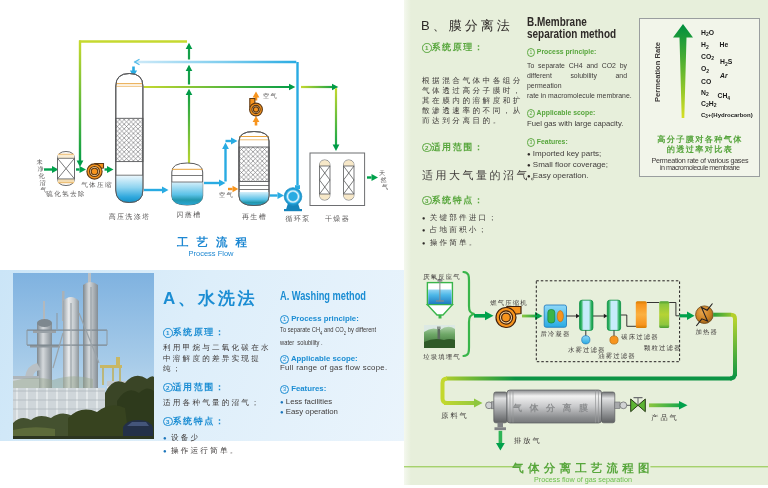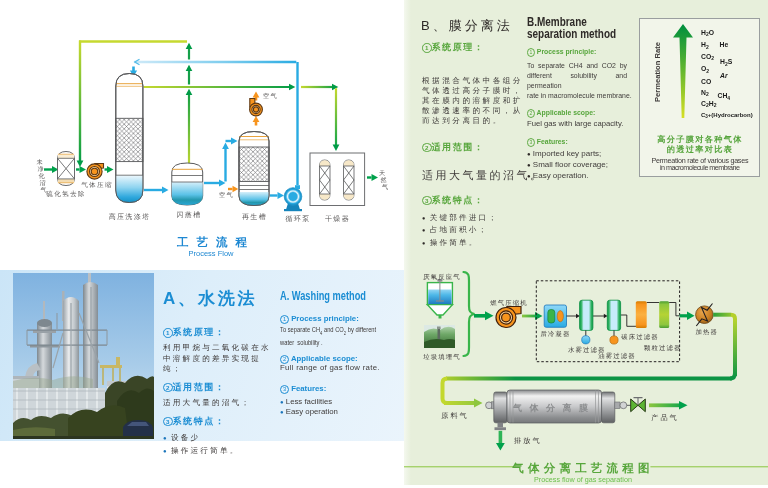--- a/index.html
+++ b/index.html
@@ -276,31 +276,31 @@
 
 <path d="M110,154 Q114,147 125,147 Q138,147 140,155 L140,163 L110,163 Z" fill="#233048"></path>
 <path d="M114,153 L136,153 L133,149 L119,149 Z" fill="#44557a"></path>
 </svg>
 
 <div class="abs" style="left:163px;top:287px;width:130px;color:#1b8dd3">
 <div style="font-size:17px;font-weight:bold;letter-spacing:2.8px">A、水洗法</div>
 <div style="font-size:9px;font-weight:bold;margin-top:16px;letter-spacing:1.6px"><span class="ck" style="width:7.5px;height:7.5px;font-size:6.2px;line-height:7.5px;letter-spacing:0">1</span>系统原理：</div>
 <div style="font-size:7.6px;color:#3f3b3a;margin-top:4px;line-height:10.6px;width:117px;letter-spacing:2.2px">利用甲烷与二氧化碳在水中溶解度的差异实现提纯；</div>
 <div style="font-size:9px;font-weight:bold;margin-top:6px;letter-spacing:1.6px"><span class="ck" style="width:7.5px;height:7.5px;font-size:6.2px;line-height:7.5px;letter-spacing:0">2</span>适用范围：</div>
-<div style="font-size:7.6px;color:#3f3b3a;margin-top:4px;letter-spacing:2.2px;white-space:nowrap">适用大气量的沼气；</div>
+<div style="font-size:7.6px;color:#3f3b3a;margin-top:4px;letter-spacing:2.2px;white-space:nowrap">适用各种气量的沼气；</div>
 <div style="font-size:9px;font-weight:bold;margin-top:7px;letter-spacing:1.6px"><span class="ck" style="width:7.5px;height:7.5px;font-size:6.2px;line-height:7.5px;letter-spacing:0">3</span>系统特点：</div>
 <div style="font-size:7.6px;color:#3f3b3a;margin-top:4.5px;line-height:11.6px;letter-spacing:2.2px"><span style="color:#1b75bb;font-size:6px;letter-spacing:0">●</span> 设备少<br><span style="color:#1b75bb;font-size:6px;letter-spacing:0">●</span> 操作运行简单。</div>
 </div>
 
 <div class="abs" style="left:280px;top:289px;width:130px;color:#1b8dd3">
 <div style="font-size:12.5px;font-weight:bold;white-space:nowrap;transform:scaleX(0.74);transform-origin:0 0">A. Washing method</div>
 <div style="font-size:7.8px;font-weight:bold;margin-top:11px;white-space:nowrap"><span class="ck" style="width:7px;height:7px;font-size:5.8px;line-height:7px;font-weight:normal">1</span> Process principle:</div>
 <div style="font-size:7.8px;color:#3f3b3a;margin-top:1px;line-height:10.7px;width:133px;transform:scaleX(0.74);transform-origin:0 0;white-space:nowrap">To separate CH<sub style="font-size:5.5px">4</sub> and CO<sub style="font-size:5.5px">2</sub> by different<br>water&nbsp; solubility&nbsp;.</div>
 <div style="font-size:7.8px;font-weight:bold;margin-top:5.3px;white-space:nowrap"><span class="ck" style="width:7px;height:7px;font-size:5.8px;line-height:7px;font-weight:normal">2</span> Applicable scope:</div>
-<div style="font-size:7.8px;color:#3f3b3a;margin-top:-1.6px;letter-spacing:0.28px;white-space:nowrap">Full range of gas flow rate.</div>
+<div style="font-size:7.8px;color:#3f3b3a;margin-top:-1.6px;letter-spacing:0.28px;white-space:nowrap">Full range of gas flow scope.</div>
 <div style="font-size:7.8px;font-weight:bold;margin-top:12.2px;white-space:nowrap"><span class="ck" style="width:7px;height:7px;font-size:5.8px;line-height:7px;font-weight:normal">3</span> Features:</div>
 <div style="font-size:7.8px;color:#3f3b3a;margin-top:3px;line-height:10.4px"><span style="color:#1b75bb;font-size:6px">●</span> Less facilities<br><span style="color:#1b75bb;font-size:6px">●</span> Easy operation</div>
 </div>
 
 <div class="abs" style="left:421px;top:16.5px;width:120px;font-size:13px;font-weight:normal;color:#2e2a28;letter-spacing:3px;white-space:nowrap">B、膜分离法</div>
 <div class="abs" style="left:527px;top:17px;width:140px;font-size:12px;font-weight:bold;color:#2e2a28;line-height:11.7px;transform:scaleX(0.83);transform-origin:0 0;white-space:nowrap">B.Membrane<br>separation method</div>
 
 <div class="abs" style="left:422px;top:41px;width:110px;color:#57a63c">
 <div style="font-size:9px;font-weight:bold;letter-spacing:1.6px"><span class="ck" style="width:7.5px;height:7.5px;font-size:6.2px;line-height:7.5px;letter-spacing:0">1</span>系统原理：</div>
 <div style="font-size:7.6px;color:#3f3b3a;margin-top:22px;line-height:10.1px;width:104px;letter-spacing:2.5px">根据混合气体中各组分气体透过高分子膜时，其在膜内的溶解度和扩散渗透速率的不同，从而达到分离目的。</div>

